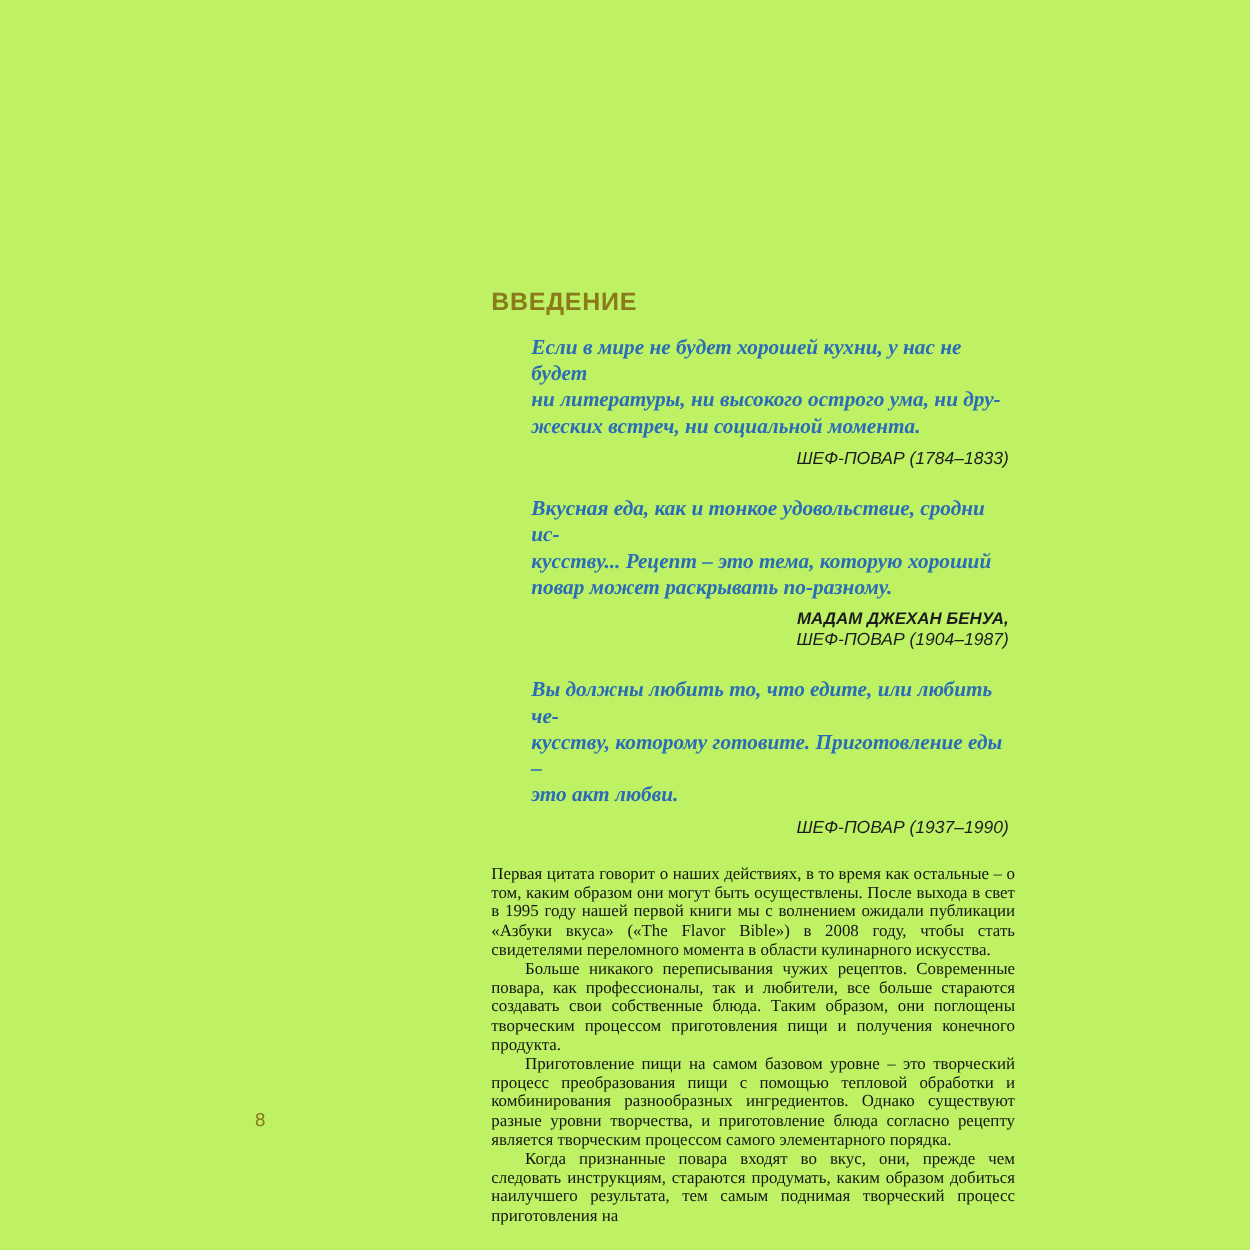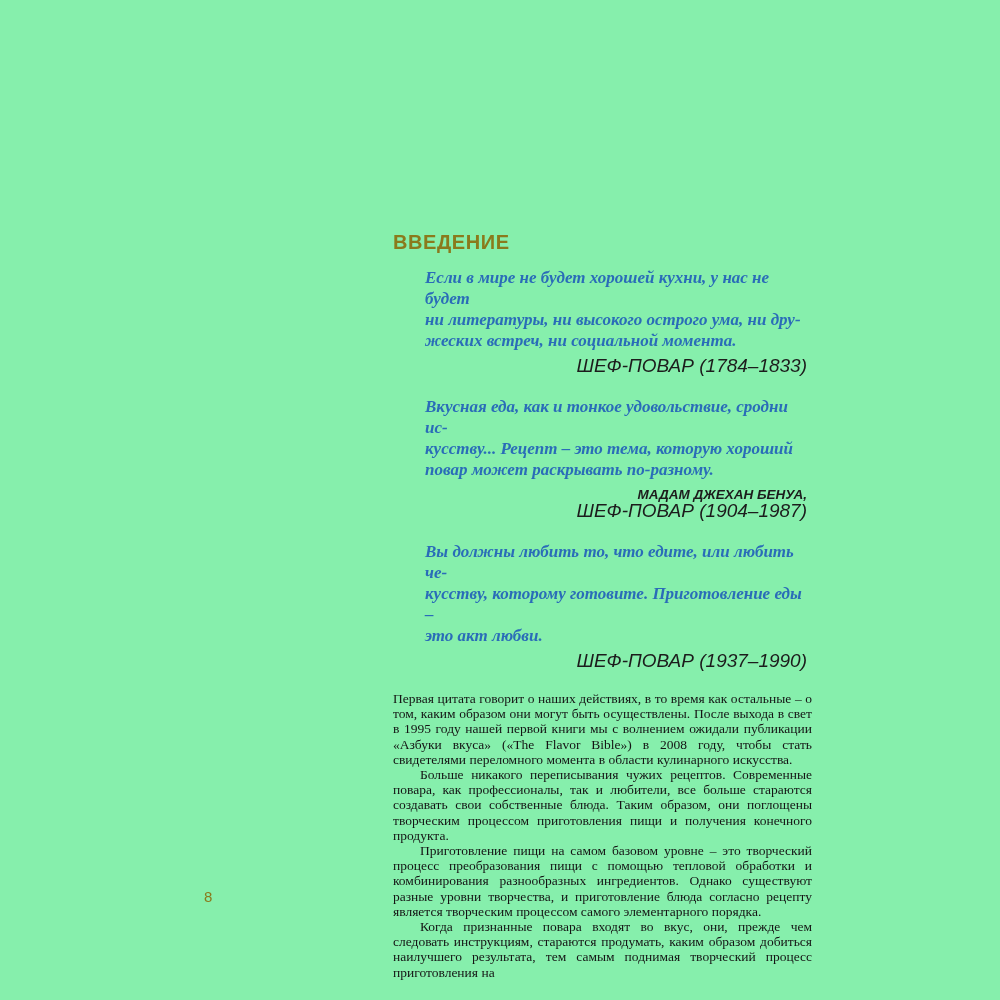--- a/index.html
+++ b/index.html
@@ -4,21 +4,21 @@
 <style>
   html, body {
     margin: 0;
     padding: 0;
     background: #ffffff;
   }
   .page {
     position: relative;
     width: 1000px;
     height: 1000px;
-    background: #86efac;
+    background: #bef264;
     overflow: hidden;
     font-family: "Liberation Serif", serif;
   }
   .content {
     position: absolute;
     left: 393px;
     top: 231px;
     width: 419px;
   }
   .chapter-title {
@@ -50,21 +50,21 @@
     font-style: italic;
     font-weight: 700;
     font-size: 13.5px;
     line-height: 16px;
     color: #1c1c1c;
   }
   .attr-role {
     font-family: "Liberation Sans", sans-serif;
     font-style: italic;
     font-weight: 400;
-    font-size: 19px;
+    font-size: 14px;
     line-height: 16px;
     color: #1c1c1c;
   }
   .body-text {
     margin-top: 8px;
   }
   .body-text p {
     margin: 0;
     font-family: "Liberation Serif", serif;
     font-size: 13.5px;

